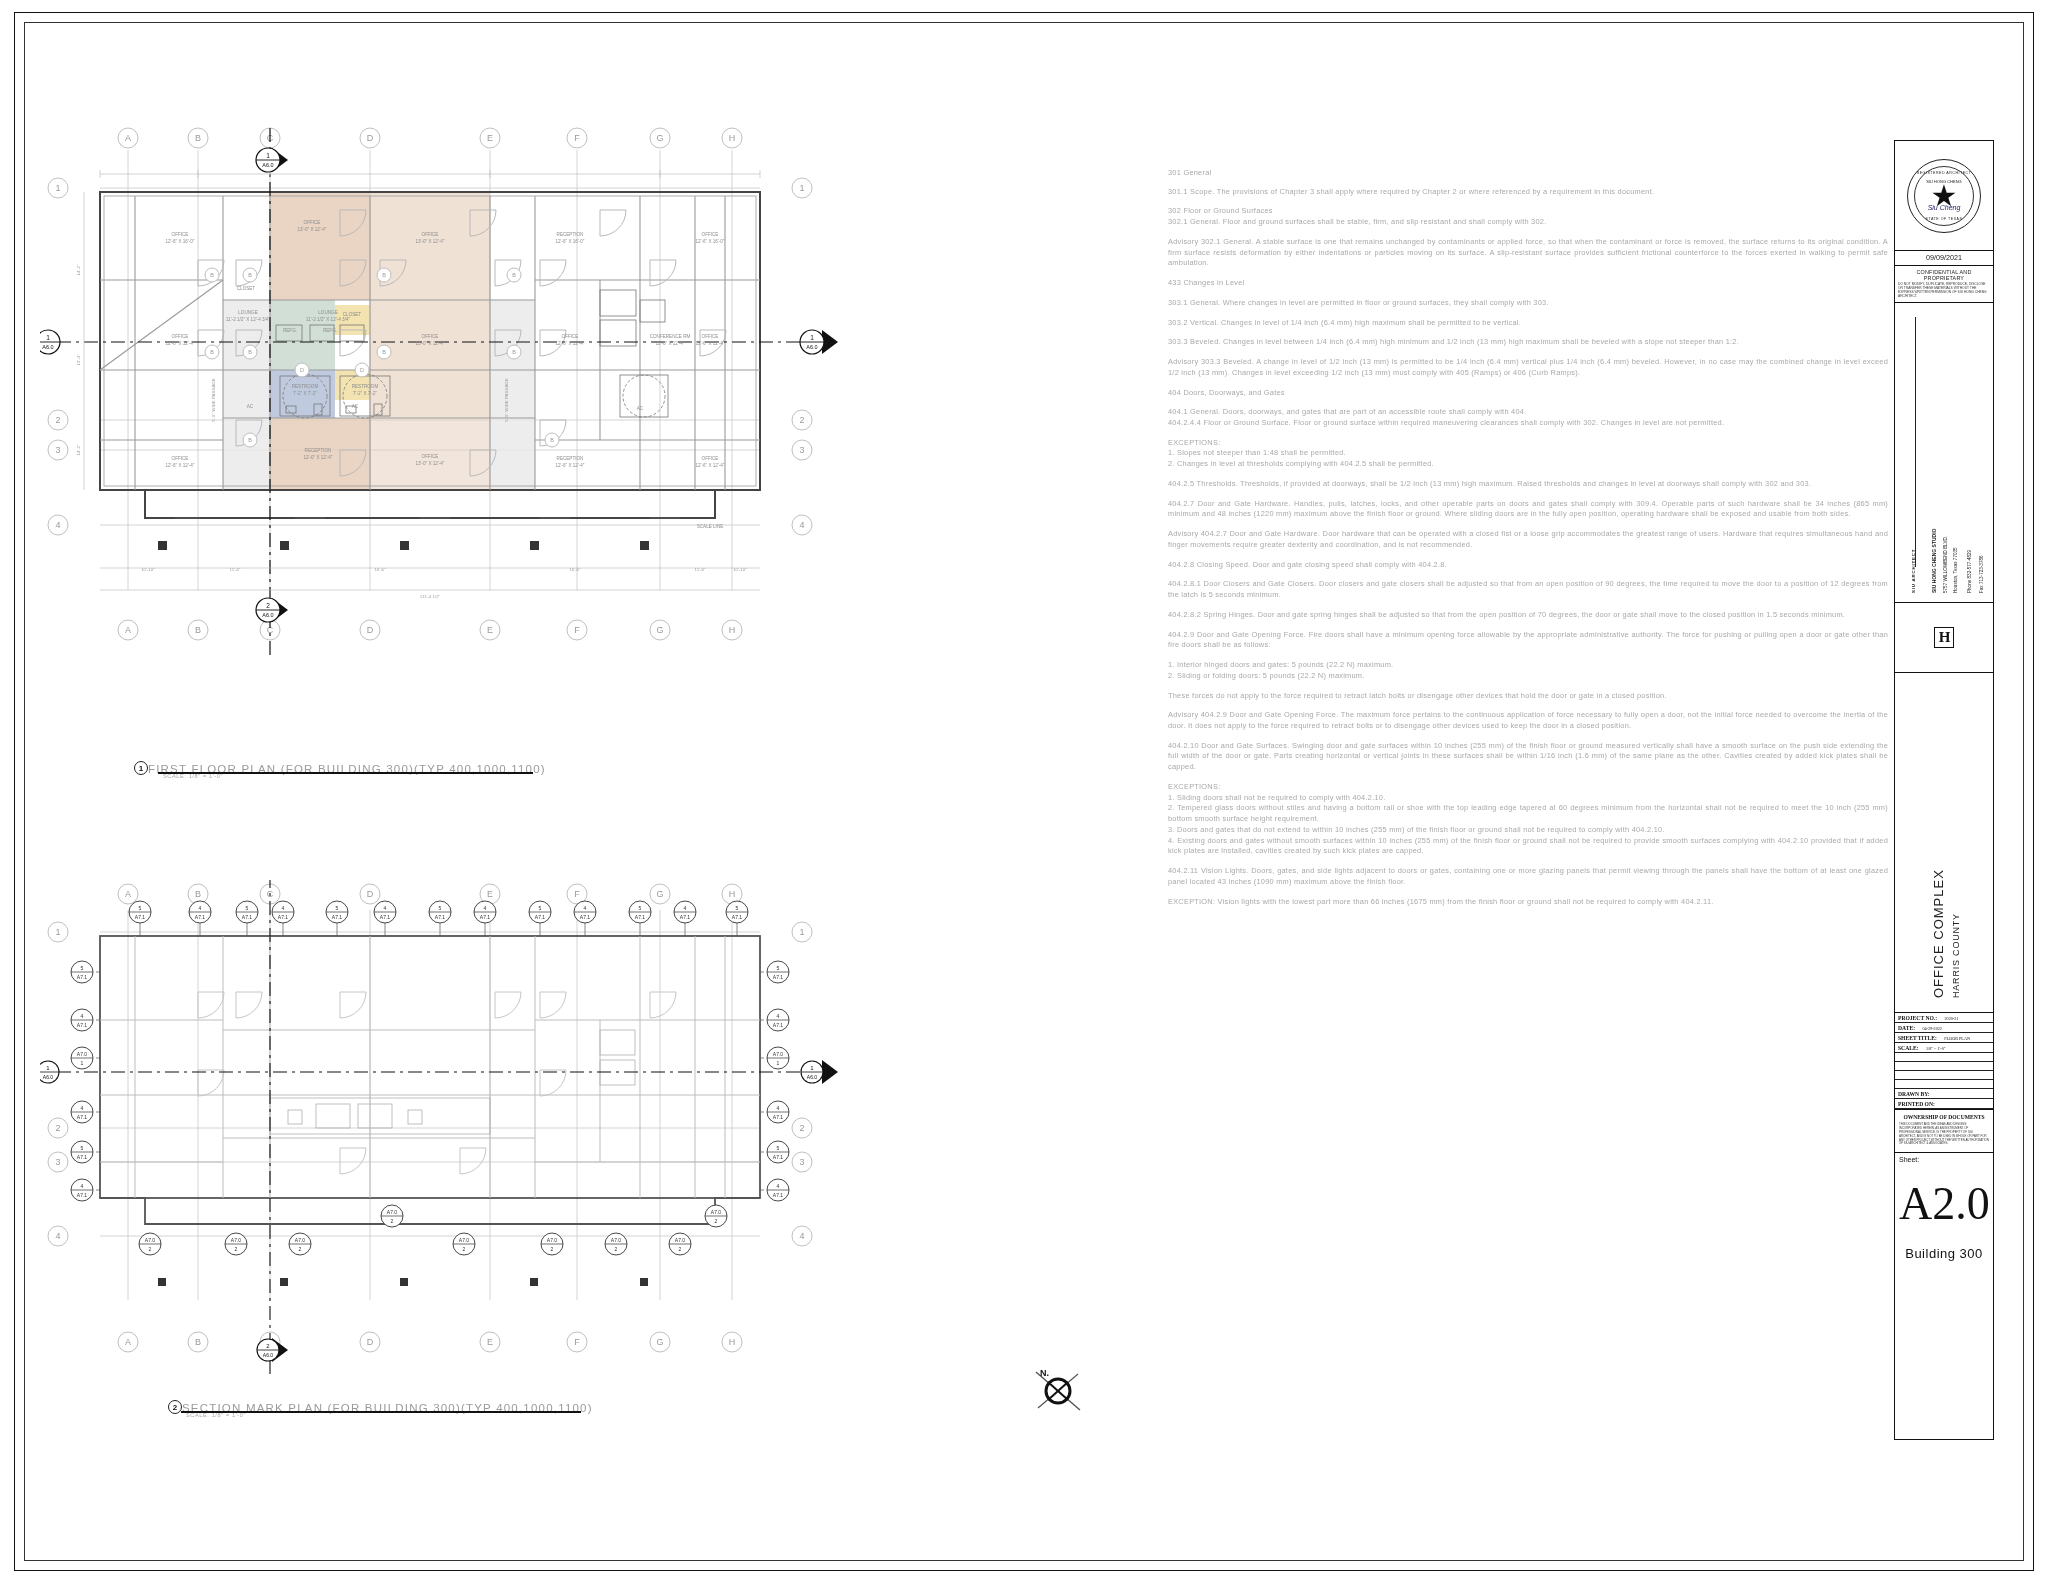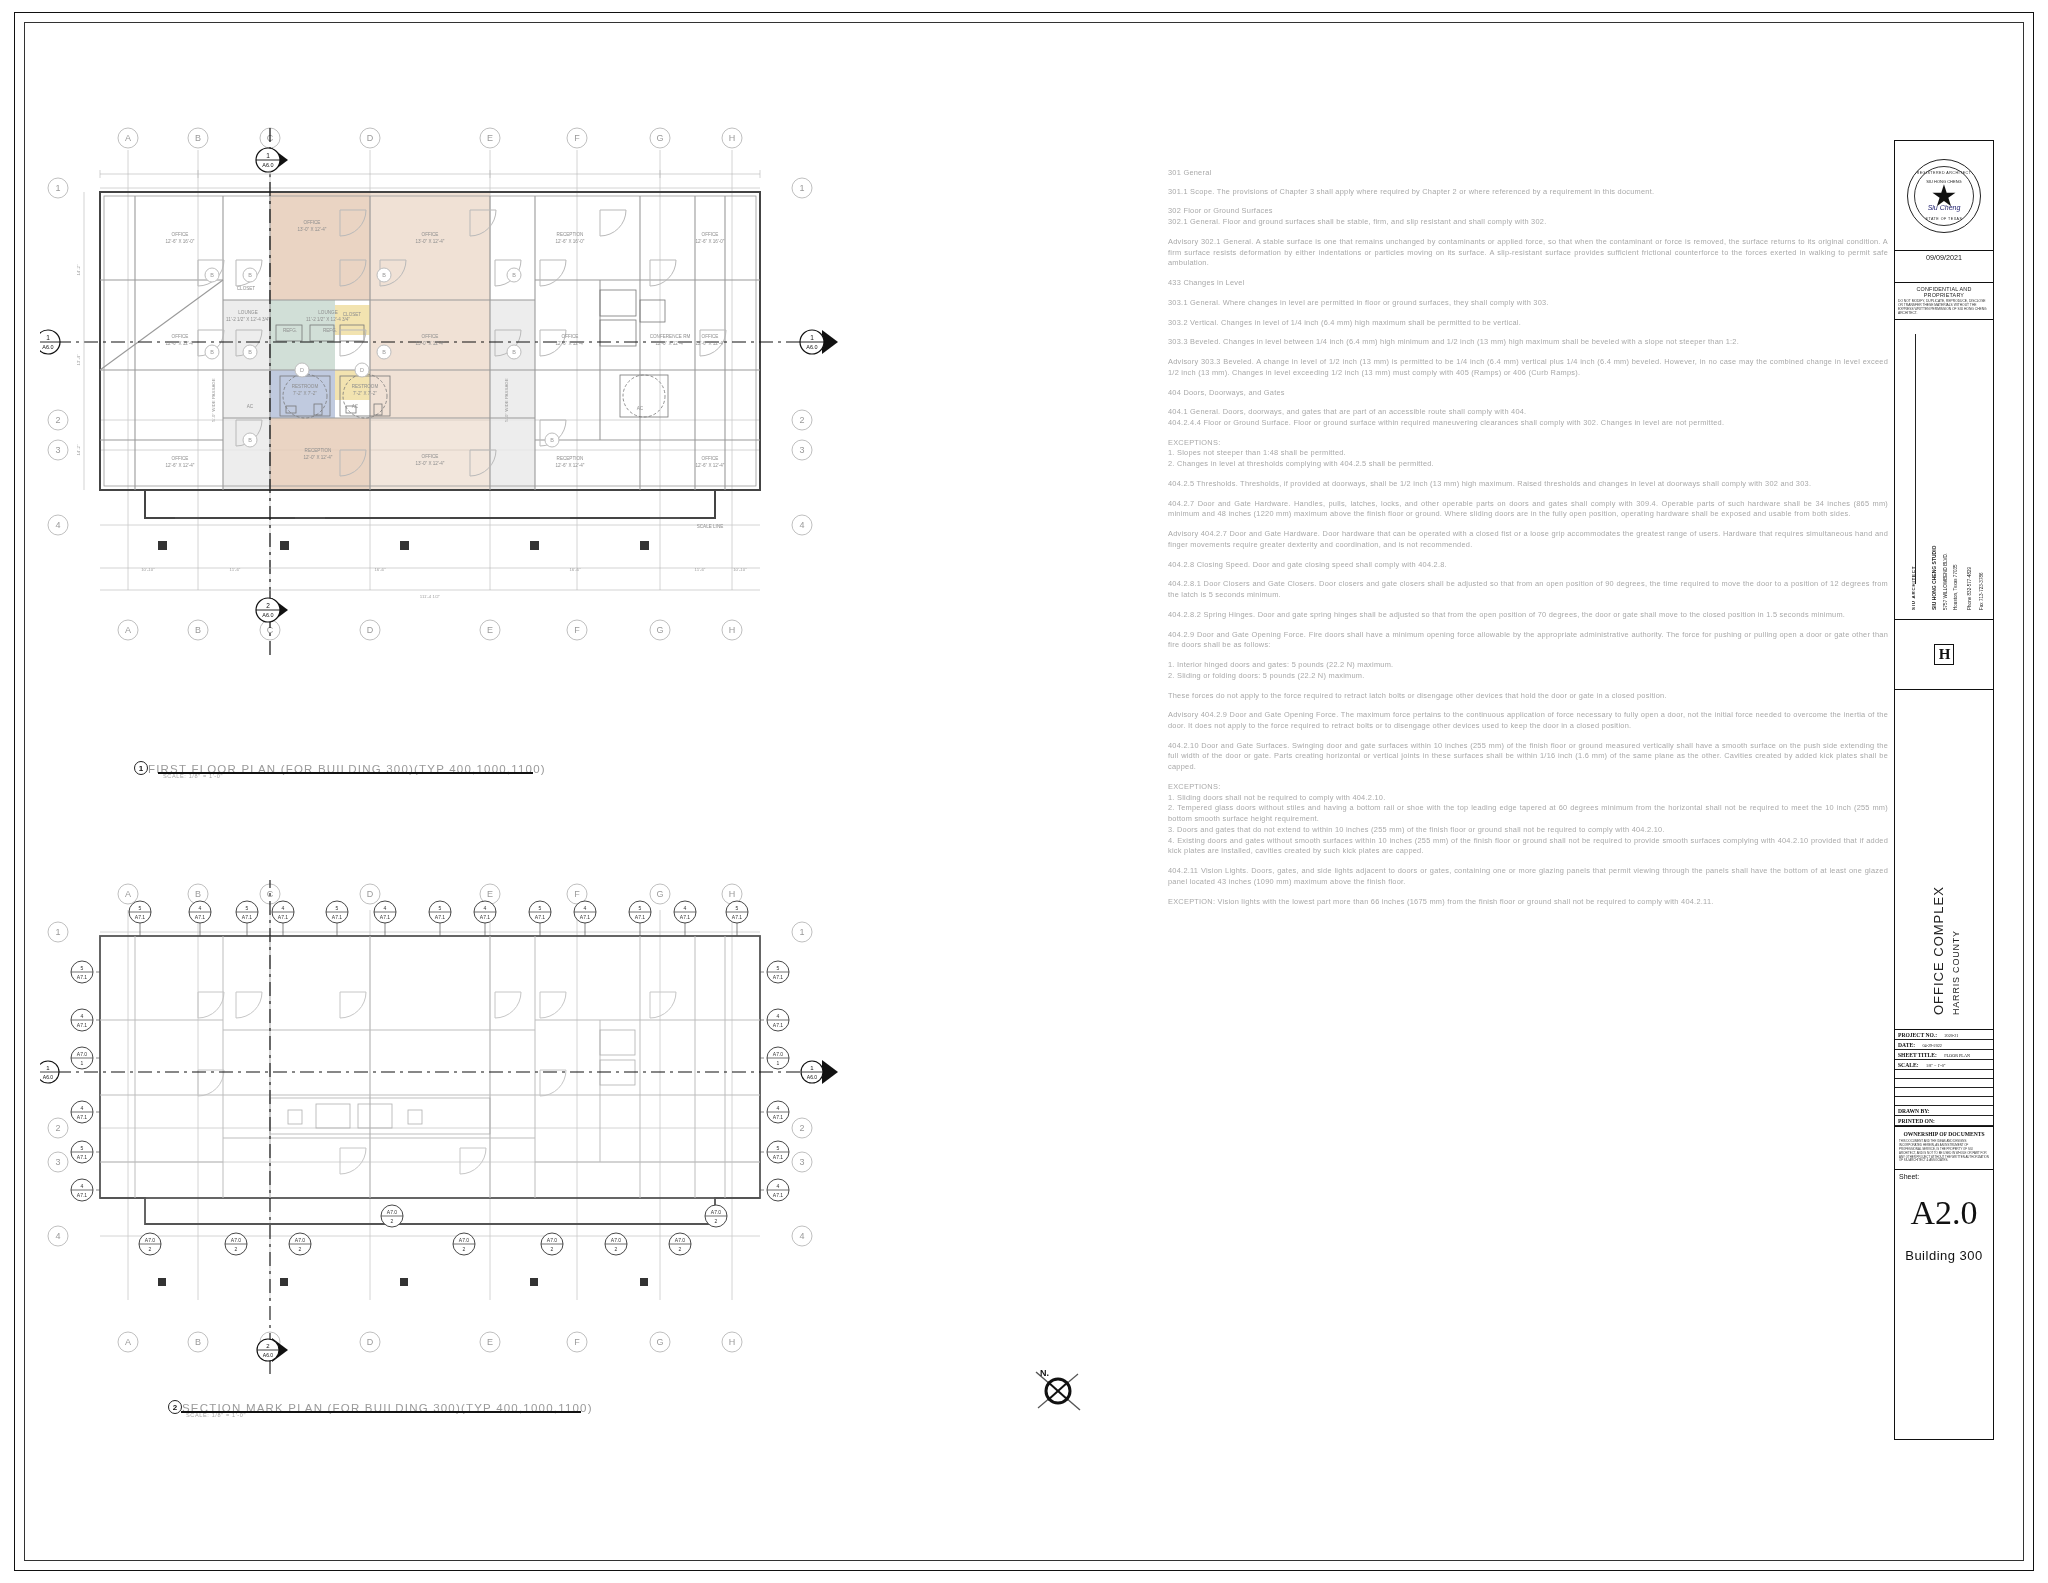--- a/index.html
+++ b/index.html
@@ -46,21 +46,21 @@
   .seal-top-txt { top:4px; }
   .seal-bot-txt { bottom:4px; }
   .seal-name {
     position:absolute; top:12px; left:0; right:0; text-align:center;
     font-size:4px; color:#222;
   }
   .seal-sig {
     position:absolute; bottom:14px; left:0; right:0; text-align:center;
     font-size:7px; color:#1a1a6a; font-style:italic;
   }
-  .seal-date { text-align:center; font-size:7.2px; color:#222; padding:2px 0 20px; border-bottom:1.4px solid #111;}
+  .seal-date { text-align:center; font-size:7.2px; color:#222; padding:2px 0 3px; border-bottom:1.4px solid #111;}
   .confid { padding:3px 3px 4px; border-bottom:1.6px solid #111; }
   .confid-h { font-size:5.4px; color:#222; letter-spacing:.2px; text-align:center; margin-bottom:1px;}
   .confid-b { font-size:3.3px; color:#333; line-height:1.25; }
 
   .arch-cell { height:300px; position:relative; border-bottom:1.6px solid #111; }
   .vlabel {
     position:absolute; transform-origin:left top;
     white-space:nowrap; color:#222;
   }
   .arch-rule { position:absolute; left:20px; top:14px; width:1px; height:250px; background:#222; }
@@ -71,21 +71,21 @@
 
   .info-cell { padding:0; }
   .info-row { border-bottom:1px solid #222; font-size:5.6px; color:#111; padding:1.5px 3px; min-height:9px; font-family:"Liberation Serif", serif; font-weight:bold;}
   .info-row .sub { font-weight:normal; font-size:4.2px; display:inline-block; margin-left:6px;}
   .info-blank { border-bottom:1px solid #222; height:9px; }
   .own-cell { padding:4px 4px 6px; border-bottom:1.6px solid #111; }
   .own-h { font-size:5.6px; text-align:center; color:#111; font-family:"Liberation Serif", serif; font-weight:bold; margin-bottom:3px;}
   .own-b { font-size:2.9px; color:#333; line-height:1.3; }
   .sheet-cell { height:120px; position:relative; padding:3px 4px; }
   .sheet-lbl { font-size:7px; color:#111; }
-  .sheet-no { font-size:34px; color:#111; text-align:center; margin-top:14px; font-family:"Liberation Serif", serif; }
+  .sheet-no { font-size:46px; color:#111; text-align:center; margin-top:14px; font-family:"Liberation Serif", serif; }
   .bldg-lbl { font-size:13px; color:#111; text-align:center; margin-top:16px; letter-spacing:.5px;}
 
   
   .spec {
     position:absolute; left:1168px; top:168px; width:720px;
     font-size:7.4px; line-height:1.45; color:#a9a9a9;
     font-family:"Liberation Sans", sans-serif;
   }
   .spec p { margin:0 0 9px 0; text-align:justify; letter-spacing:.25px; }
   .spec p.tight { margin-bottom:0; }

